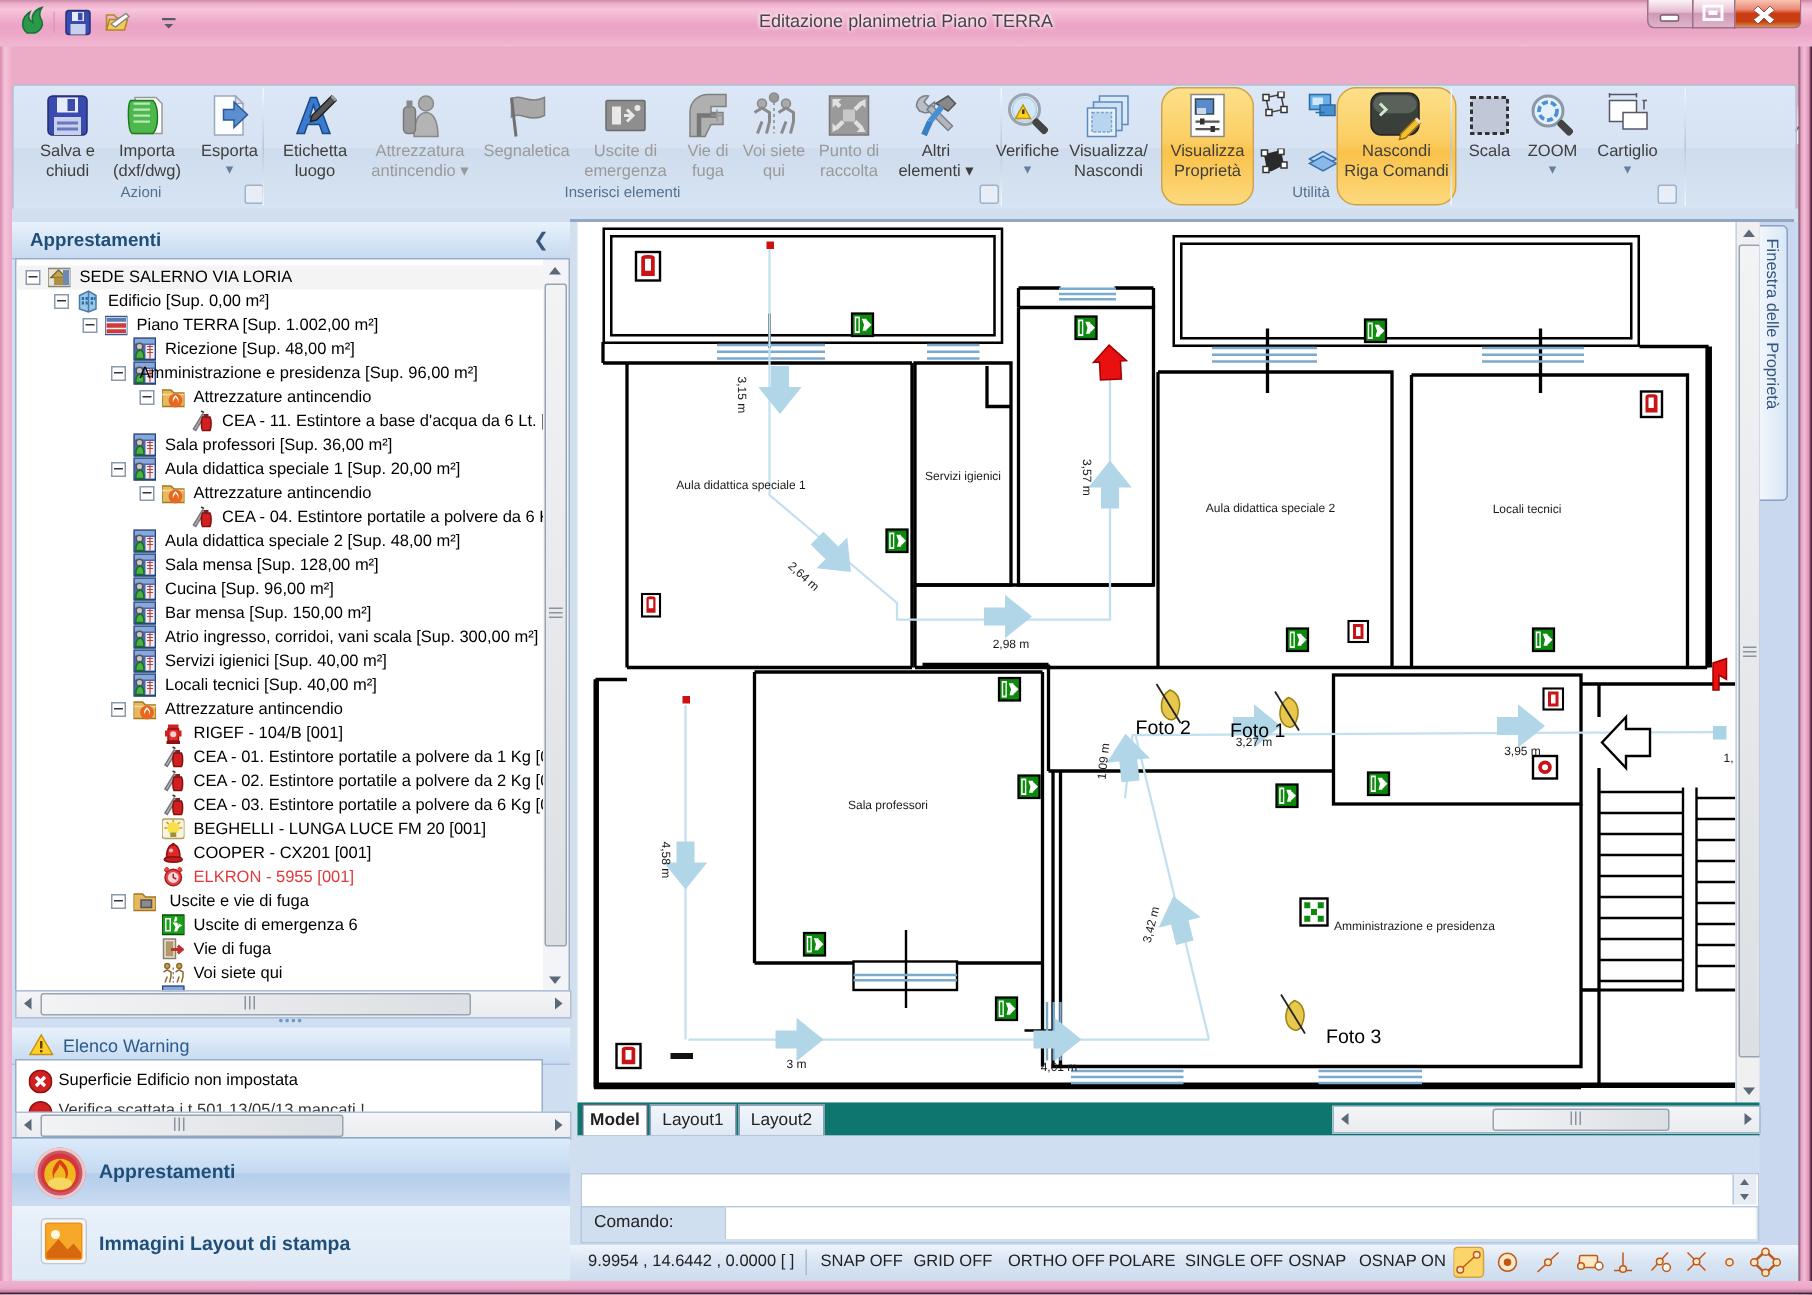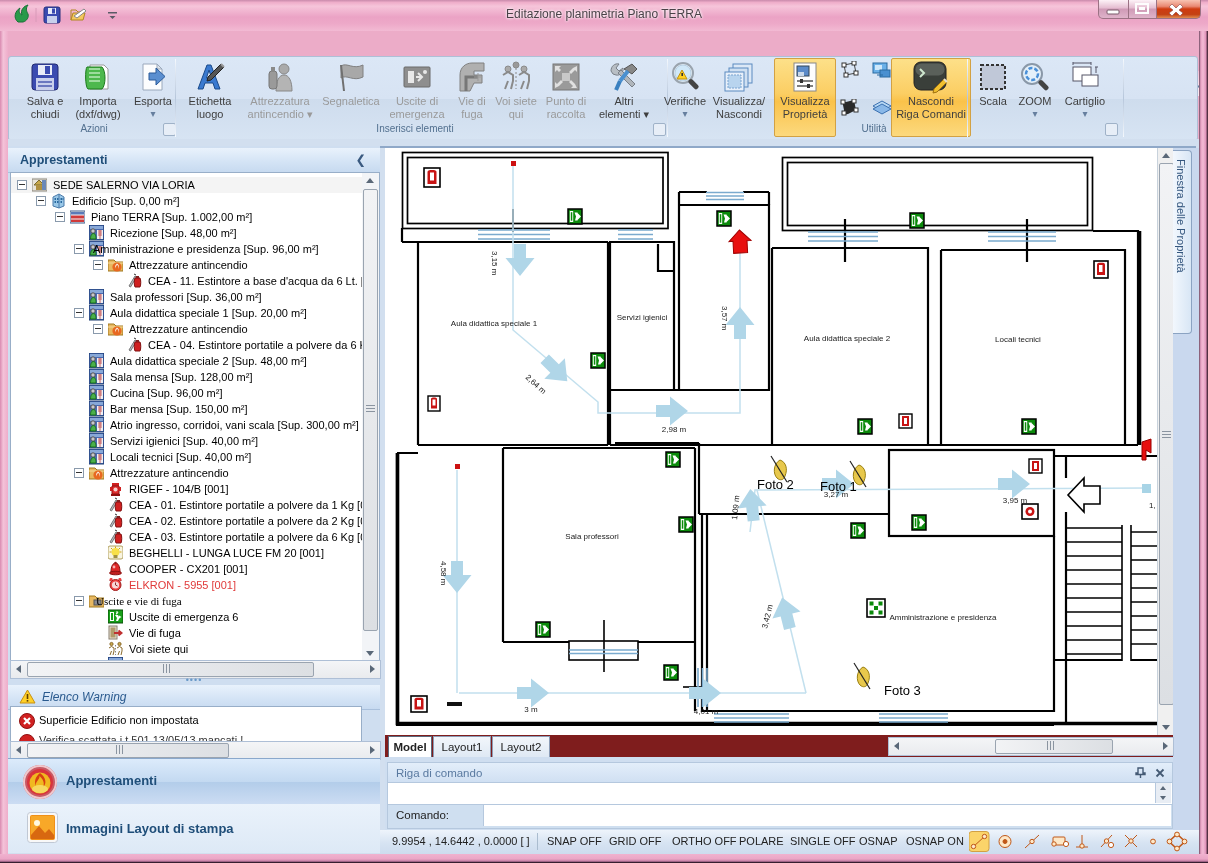--- a/index.html
+++ b/index.html
@@ -27,21 +27,21 @@
     font-size:12px;color:#15428b;text-align:center;line-height:22px;}
   #ribbon{left:8px;top:56px;width:1188px;height:83px;background:linear-gradient(#dbe7f6 0%,#d7e3f3 50%,#cedced 51%,#d7e4f3 100%);
     border:1px solid #aebfd6;border-radius:3px;}
   .rsep{top:2px;width:1px;height:78px;background:linear-gradient(#f4f8fd,#b6c6db,#f4f8fd);}
   .rbtn{top:2px;height:76px;text-align:center;font-size:11px;color:#3e3e3e;}
   .rbtn .ricon{margin:2px auto 1px auto;width:32px;height:32px;position:relative;}
   .rbtn .rlab{line-height:12.5px;margin-top:2px;}
   .rbtn.dim{color:#9a9a9a;}
   .glab{top:66px;height:13px;font-size:10px;color:#52708f;text-align:center;}
   .launcher{top:66px;width:11px;height:11px;border:1px solid #9fb2c8;border-radius:2px;background:#e7eef7;}
-  .hib{border:1px solid #d2a144;border-radius:2px;background:linear-gradient(#fde089,#fbce63 45%,#fac24a 55%,#fcd97e);}
+  .hib{border:1px solid #d2a144;border-radius:13px;background:linear-gradient(#fde089,#fbce63 45%,#fac24a 55%,#fcd97e);}
   .chev{color:#667f9e;font-size:10px;}
   
   #lpanel{left:8px;top:146px;width:372px;height:707px;background:#cfdef0;}
   .phead{left:0;width:372px;height:24px;background:linear-gradient(#e9f2fc,#d3e3f5 60%,#c7daf0);border-bottom:1px solid #a9c0dc;
     font-size:12.5px;font-weight:bold;color:#1f4e79;line-height:24px;}
   #tree{left:2px;top:26px;width:352px;height:488px;background:#fff;border:1px solid #98aec8;overflow:hidden;font-size:11px;color:#000;}
   .trow{position:absolute;height:16px;line-height:16px;white-space:nowrap;margin-top:4px;}
   #vscrollL{left:354px;top:26px;width:17px;height:488px;background:#f2f4f7;border:1px solid #98aec8;border-left:none;}
   #hscrollL{left:2px;top:514px;width:369px;height:17px;}
   #split1{left:0;top:531px;width:372px;height:8px;}
@@ -64,21 +64,21 @@
   .grip-h{position:absolute;top:3px;width:1px;height:9px;background:#8a94a0;}
   .wtxt{position:absolute;left:28px;font-size:11px;color:#000;}
   
   #canvasbg{left:385px;top:148px;width:772px;height:587px;background:#fff;}
   #topline{left:380px;top:146px;width:816px;height:2px;background:#8fa8c8;}
   #vscrollC{left:1157px;top:148px;width:16px;height:587px;background:#f0f0f0;}
   #rstrip{left:1173px;top:148px;width:27px;height:682px;background:#c9d8ee;}
   #rtab{left:0px;top:2px;width:18px;height:182px;background:linear-gradient(90deg,#f2f7fd,#d8e6f5);border:1px solid #8ba3c2;border-left:none;border-radius:0 4px 4px 0;}
   #rtabtext{writing-mode:vertical-rl;font-size:11px;color:#34567e;position:absolute;left:2px;top:8px;}
   
-  #mtabs{left:385px;top:735px;width:788px;height:22px;background:#7f1d1d;border-bottom:1px solid #aebfd6;}
+  #mtabs{left:385px;top:735px;width:788px;height:22px;background:#0f766e;border-bottom:1px solid #aebfd6;}
   .mtab{position:absolute;top:1px;height:20px;border:1px solid #8b9cb6;background:linear-gradient(#f2f6fb,#dfe9f4);font-size:11.5px;text-align:center;line-height:20px;color:#222;}
   
   #riga{left:385px;top:757px;width:788px;height:73px;background:#cfdef0;}
   #rigahead{left:2px;top:5px;width:784px;height:20px;background:linear-gradient(#e3eefa,#cfdff2);border:1px solid #b5c8de;font-size:11.5px;color:#5a7aa0;line-height:20px;}
   #rigalist{left:2px;top:25px;width:784px;height:22px;background:#fff;border:1px solid #b5c8de;}
   #rigacmd{left:2px;top:47px;width:784px;height:23px;background:#cfdff0;border:1px solid #b5c8de;font-size:11.5px;}
   
   #status{left:380px;top:830px;width:819px;height:24px;background:linear-gradient(#eef4fb,#d6e3f2 55%,#cddcee);font-size:11px;color:#222;line-height:23px;}
 </style></head>
 <body>
@@ -623,21 +623,21 @@
           <svg class="ticon" style="left:97px" width="15" height="16">
             <use href="#i-clockr"></use>
           </svg>
           <span style="position:absolute;left:118px;">ELKRON - 5955 [001]</span>
         </div>
       <div class="trow" style="top:416px;">
           <span class="exp" style="left:62.5px;"></span>
           <svg class="ticon" style="left:78px" width="15" height="16">
             <use href="#i-folder"></use>
           </svg>
-          <span style="position:absolute;left:85px;font-family:Liberation Serif, serif;">Uscite e vie di fuga</span>
+          <span style="position:absolute;left:102px;">Uscite e vie di fuga</span>
         </div>
       <div class="trow" style="top:432px;">
           <svg class="ticon" style="left:97px" width="15" height="16">
             <use href="#i-exitg"></use>
           </svg>
           <span style="position:absolute;left:118px;">Uscite di emergenza 6</span>
         </div>
       <div class="trow" style="top:448px;">
           <svg class="ticon" style="left:97px" width="15" height="16">
             <use href="#i-flee"></use>
@@ -670,21 +670,21 @@
       <div class="grip-h" style="left:152px;"></div>
         <div class="grip-h" style="left:155px;"></div>
         <div class="grip-h" style="left:158px;"></div>
       <div class="sb-ar" style="right:5px;top:4px;border-top:4px solid transparent;border-bottom:4px solid transparent;border-left:5px solid #5a6878;"></div>
     </div>
     <div class="abs" id="split1" style="text-align:center;color:#6a9ac8;font-size:9px;line-height:6px;letter-spacing:1px;">••••</div>
     <div class="abs phead" id="ewhead" style="font-weight:normal;font-size:12px;color:#2a5a8e;"><svg style="position:absolute;left:11px;top:4px;" width="17" height="15" viewBox="0 0 17 15">
           <path d="M8.5 1 L16 14 L1 14 Z" fill="#ffd028" stroke="#c89010"></path>
           <rect x="7.7" y="5" width="1.6" height="5" fill="#604000"></rect>
           <rect x="7.7" y="11" width="1.6" height="1.6" fill="#604000"></rect>
-        </svg><span style="margin-left:34px;font-style:italic;">Elenco Warning</span></div>
+        </svg><span style="margin-left:34px;">Elenco Warning</span></div>
     <div class="abs" id="ewlist">
       <svg style="position:absolute;left:8px;top:6px;" width="16" height="16" viewBox="0 0 16 16">
           <circle cx="8" cy="8" r="7.5" fill="#d02020" stroke="#901010"></circle>
           <path d="M5 5 L11 11 M11 5 L5 11" stroke="#fff" stroke-width="2.2"></path>
         </svg>
       <span class="wtxt" style="top:7px;">Superficie Edificio non impostata</span>
       <svg style="position:absolute;left:8px;top:27px;" width="16" height="16" viewBox="0 0 16 16">
           <circle cx="8" cy="8" r="7.5" fill="#d02020" stroke="#901010"></circle>
         </svg>
       <span class="wtxt" style="top:27px;color:#333;">Verifica scattata i t 501 13/05/13 mancati !</span>
@@ -924,28 +924,20 @@
     <div class="abs sb-h" style="left:503px;top:2px;width:284px;height:17px;border:1px solid #aebfd6;">
       <div class="sb-ar" style="left:5px;top:4px;border-top:4px solid transparent;border-bottom:4px solid transparent;border-right:5px solid #5a6878;"></div>
       <div class="sb-thumbh" style="left:106px;top:1px;width:116px;height:13px;"></div>
       <div class="grip-h" style="left:158px;"></div>
         <div class="grip-h" style="left:161px;"></div>
         <div class="grip-h" style="left:164px;"></div>
       <div class="sb-ar" style="right:5px;top:4px;border-top:4px solid transparent;border-bottom:4px solid transparent;border-left:5px solid #5a6878;"></div>
     </div>
   </div>
   <div class="abs" id="riga">
-    <div class="abs" id="rigahead"><span style="margin-left:8px;">Riga di comando</span>
-      <svg style="position:absolute;right:26px;top:4px;" width="11" height="12" viewBox="0 0 11 12">
-          <path d="M3 1 L8 1 L8 6 L10 6 L10 7.5 L1 7.5 L1 6 L3 6 Z M5.5 7.5 L5.5 11" fill="none" stroke="#445a74" stroke-width="1.4"></path>
-        </svg>
-      <svg style="position:absolute;right:7px;top:5px;" width="10" height="10" viewBox="0 0 10 10">
-          <path d="M1.5 1.5 L8.5 8.5 M8.5 1.5 L1.5 8.5" stroke="#445a74" stroke-width="1.8"></path>
-        </svg>
-    </div>
     <div class="abs" id="rigalist">
       <div class="abs" style="right:1px;top:0px;width:15px;height:20px;background:#e8edf4;border-left:1px solid #b5c8de;">
         <div class="sb-ar" style="left:4px;top:3px;border-left:3.5px solid transparent;border-right:3.5px solid transparent;border-bottom:4px solid #5a6878;"></div>
         <div class="sb-ar" style="left:4px;bottom:3px;border-left:3.5px solid transparent;border-right:3.5px solid transparent;border-top:4px solid #5a6878;"></div>
       </div>
     </div>
     <div class="abs" id="rigacmd">
         <span style="position:absolute;left:8px;top:4px;color:#222;">Comando:</span>
         <span class="abs" style="left:95px;top:0;width:687px;height:21px;background:#fff;border-left:1px solid #b5c8de;"></span>
       </div>

